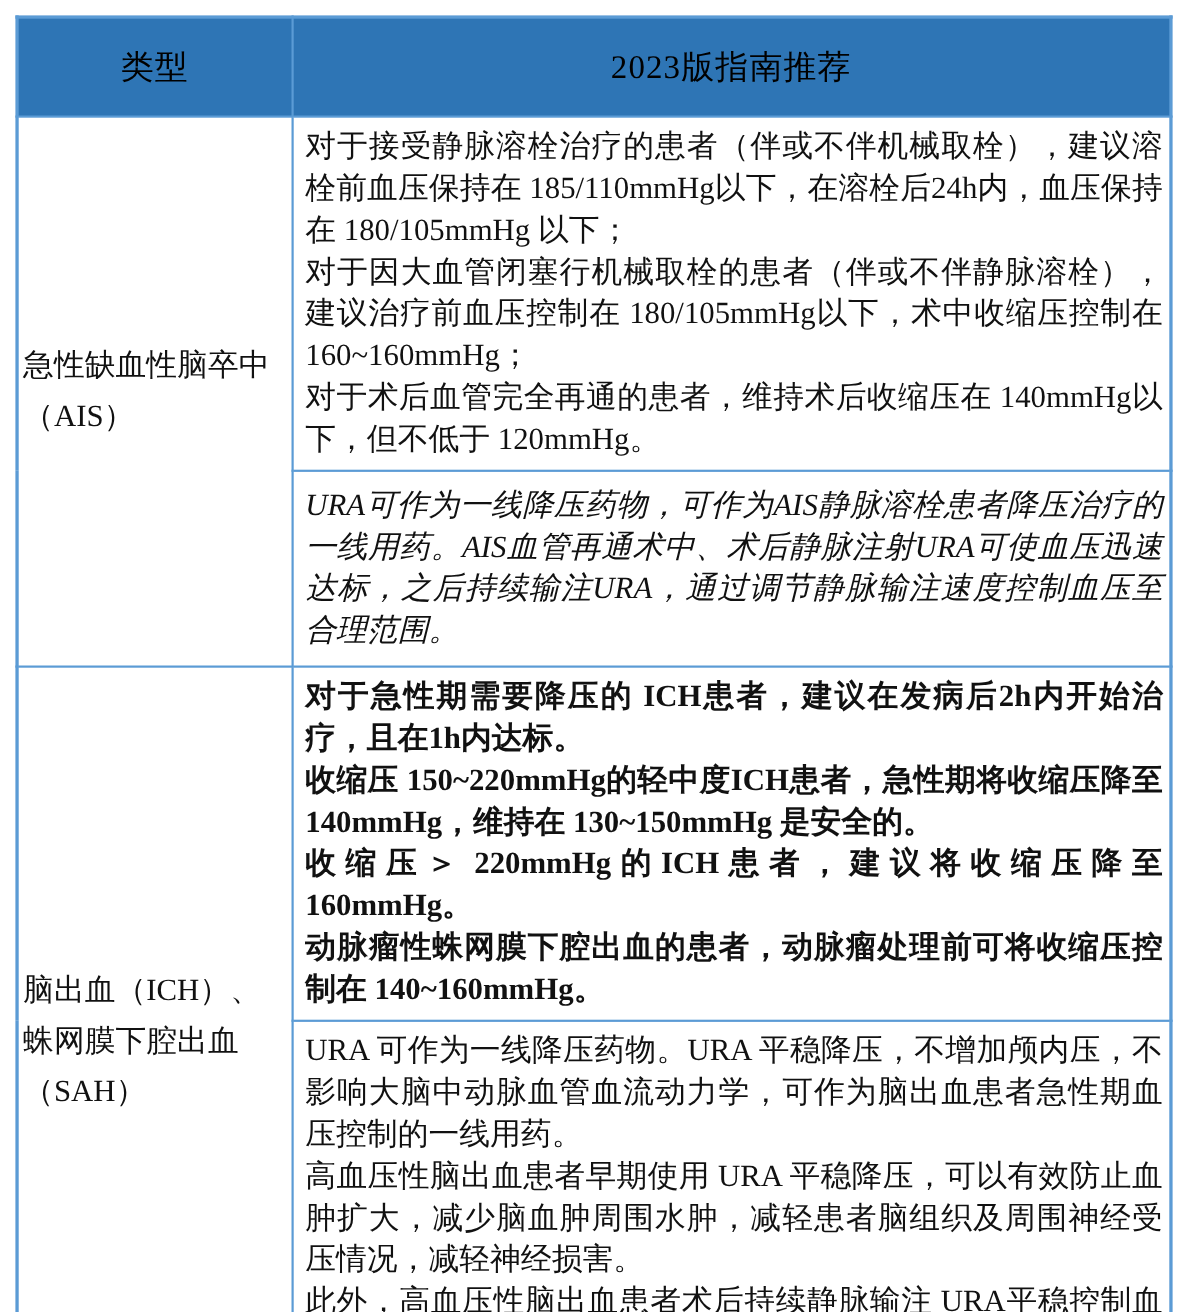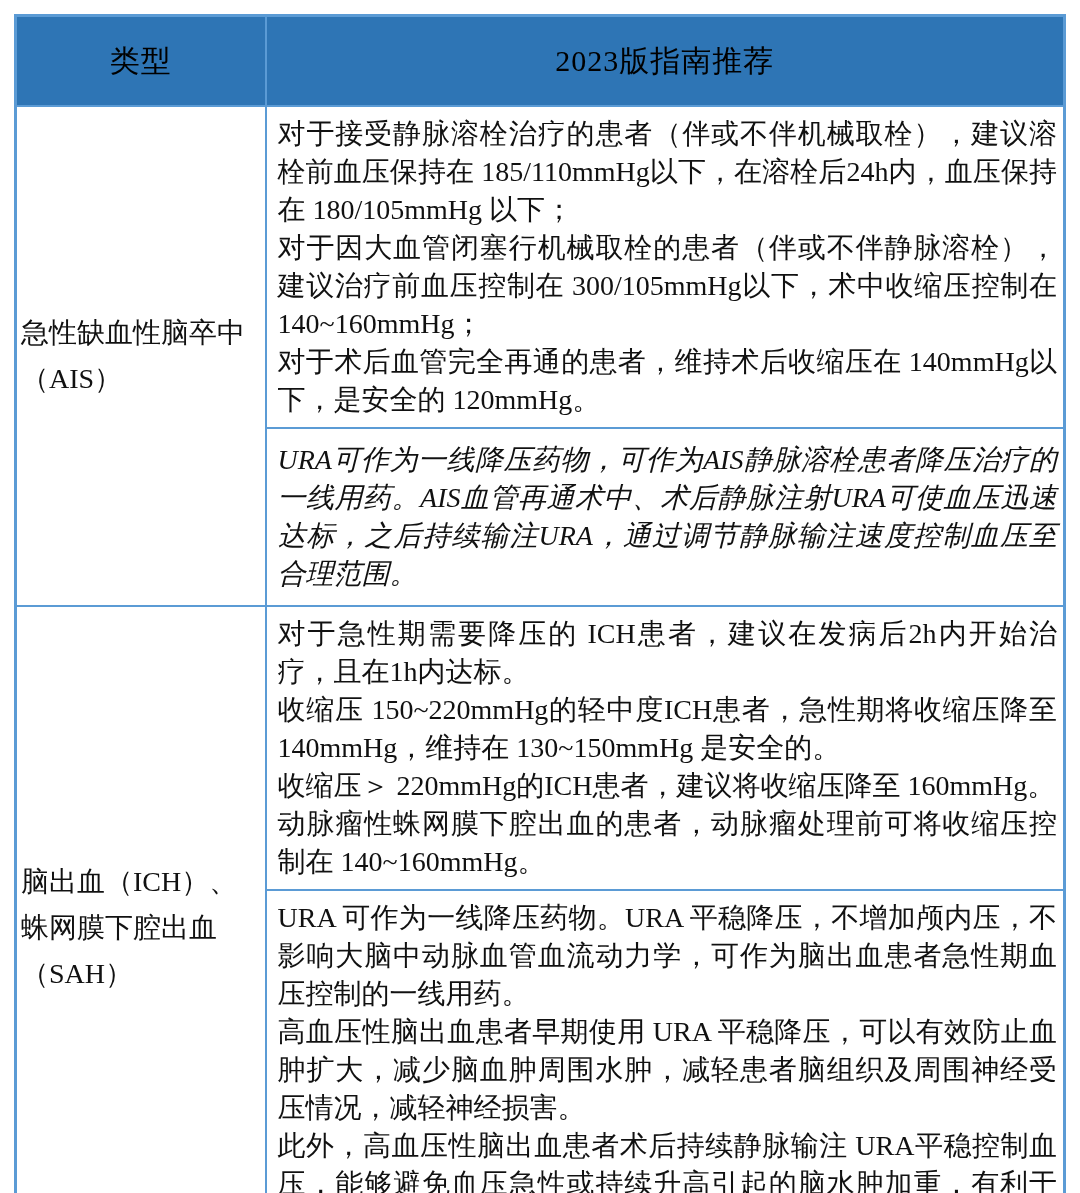--- a/index.html
+++ b/index.html
@@ -51,21 +51,21 @@
     padding:8px 6px 8px 11px;
     text-align:justify;
     text-justify:inter-character;
     background:#ffffff;
   }
   td.content-cell p{
     margin:0;
   }
   .h-r1a{height:288px;}
   .h-r1b{height:160px;font-style:italic;}
-  .h-r2a{height:259px;}
+  .h-r2a{height:259px;font-weight:bold;}
   .h-r2b{height:331px;}
 </style>
 </head>
 <body>
 
 <div class="table-wrap">
   <table class="guide">
     <colgroup>
       <col class="type-col">
       <col>
@@ -76,22 +76,22 @@
       <th class="hdr">2023版指南推荐</th>
     </tr>
 
     <tr>
       <td class="type-cell" rowspan="2">
         <div>急性缺血性脑卒中</div>
         <div>（AIS）</div>
       </td>
       <td class="content-cell h-r1a">
         <p>对于接受静脉溶栓治疗的患者（伴或不伴机械取栓），建议溶栓前血压保持在 185/110mmHg以下，在溶栓后24h内，血压保持在 180/105mmHg 以下；</p>
-        <p>对于因大血管闭塞行机械取栓的患者（伴或不伴静脉溶栓），建议治疗前血压控制在 300/105mmHg以下，术中收缩压控制在 140~160mmHg；</p>
-        <p>对于术后血管完全再通的患者，维持术后收缩压在 140mmHg以下，是安全的 120mmHg。</p>
+        <p>对于因大血管闭塞行机械取栓的患者（伴或不伴静脉溶栓），建议治疗前血压控制在 180/105mmHg以下，术中收缩压控制在 160~160mmHg；</p>
+        <p>对于术后血管完全再通的患者，维持术后收缩压在 140mmHg以下，但不低于 120mmHg。</p>
       </td>
     </tr>
     <tr>
       <td class="content-cell h-r1b">
         <p>URA可作为一线降压药物，可作为AIS静脉溶栓患者降压治疗的一线用药。AIS血管再通术中、术后静脉注射URA可使血压迅速达标，之后持续输注URA，通过调节静脉输注速度控制血压至合理范围。</p>
       </td>
     </tr>
 
     <tr>
       <td class="type-cell" rowspan="2">

